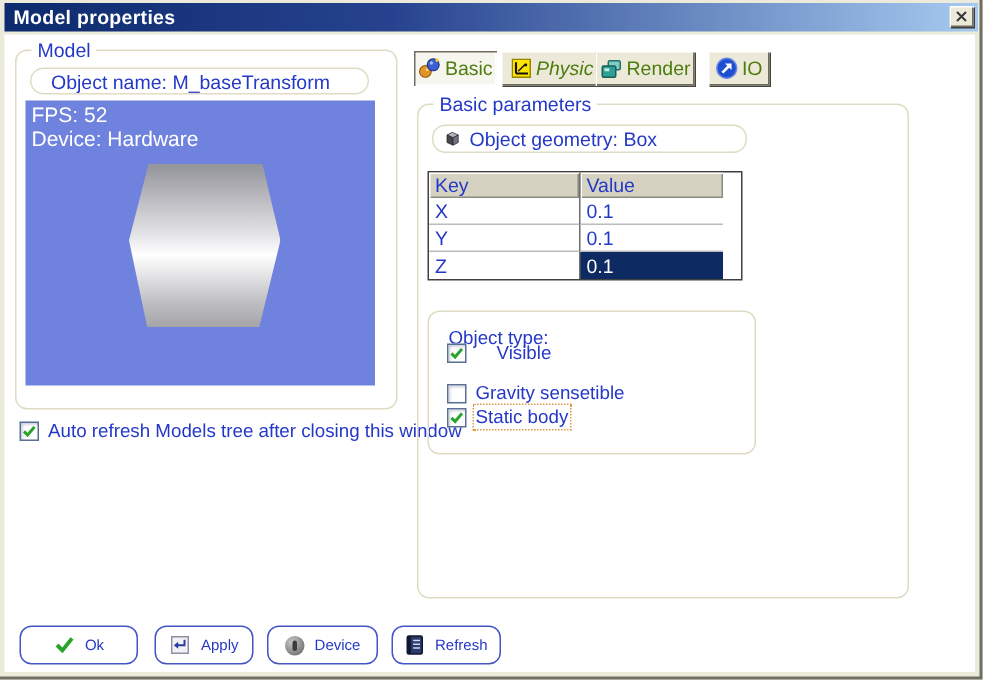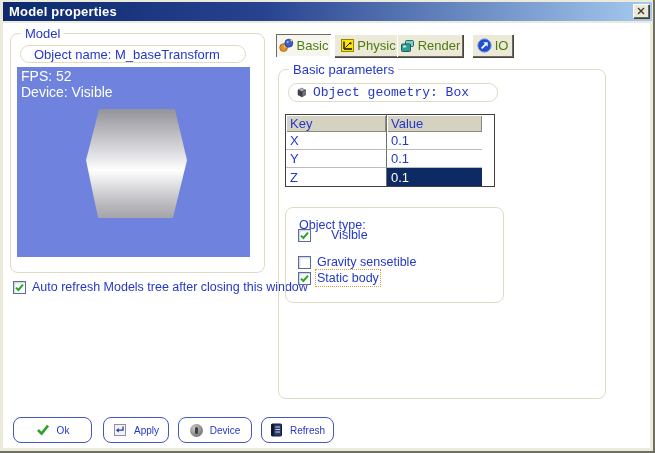--- a/index.html
+++ b/index.html
@@ -127,21 +127,21 @@
 
     <div class="groupbox" style="left:7px;top:10px;width:255px;height:240px;">
       <span class="group-label">Model</span>
     </div>
 
     <div class="rounded-field" style="left:17px;top:22px;width:226px;height:18px;padding-left:13px;">Object name: M_baseTransform</div>
 
     <div class="viewport">
       <div class="hud">
         <div>FPS: 52</div>
-        <div>Device: Visible</div>
+        <div>Device: Hardware</div>
       </div>
       <div class="model-box"></div>
     </div>
 
     <div class="checkrow" style="left:10px;top:257px;">
       <span class="checkbox">
         <svg width="11" height="11" viewBox="0 0 11 11">
           <path d="M2 5.6 L4.4 8 L9 2.6" stroke="#28a428" stroke-width="2" fill="none"></path>
         </svg>
       </span>
@@ -154,21 +154,21 @@
           <circle cx="4.6" cy="9.6" r="3.9" fill="#e09428" stroke="#8a5a10" stroke-width="0.7"></circle>
           <circle cx="5.8" cy="8.4" r="1.1" fill="#f6cf8e"></circle>
           <circle cx="9.8" cy="5.2" r="4" fill="#3d5ed0" stroke="#1c2f80" stroke-width="0.7"></circle>
           <circle cx="8.6" cy="4" r="1.1" fill="#a9bdf2"></circle>
           <path d="M12.4 1 v2.4 M11.2 2.2 h2.4" stroke="#ffd020" stroke-width="1"></path>
         </svg>
       </span>
       <span>Basic</span>
     </div>
 
-    <div class="tab" style="left:331px;width:69px;">
+    <div class="tab" style="left:331px;width:69px;font-style:italic;">
       <span class="ticon">
         <svg width="13" height="13" viewBox="0 0 13 13">
           <rect x="0.5" y="0.5" width="12" height="12" fill="#ffe400" stroke="#938700"></rect>
           <path d="M3 2.5 V10 M3 10 H11" stroke="#111" stroke-width="1.4" fill="none"></path>
           <path d="M4.5 8.5 L9 4" stroke="#111" stroke-width="1" fill="none"></path>
           <rect x="8.6" y="3.4" width="1.8" height="1.8" fill="#111"></rect>
         </svg>
       </span>
       <span>Physic</span>
     </div>
@@ -192,21 +192,21 @@
           <path d="M6.3 4.3 L10.7 4.3 L10.7 8.7 Z" fill="#fff"></path>
         </svg>
       </span>
       <span>IO</span>
     </div>
 
     <div class="groupbox" style="left:275px;top:46px;width:328px;height:330px;">
       <span class="group-label">Basic parameters</span>
     </div>
 
-    <div class="rounded-field" style="left:285px;top:60px;width:210px;height:19px;padding-left:7px;gap:6px;font-family:Liberation Mono, monospace;">
+    <div class="rounded-field" style="left:285px;top:60px;width:210px;height:19px;padding-left:7px;gap:6px;">
       <svg width="11" height="11" viewBox="0 0 11 11">
         <polygon points="2,3 5.5,1.2 9.5,3 6,4.8" fill="#b2b2bc" stroke="#2a2a30" stroke-width="0.5"></polygon>
         <polygon points="2,3 6,4.8 6,9.8 2,8" fill="#45454e" stroke="#2a2a30" stroke-width="0.5"></polygon>
         <polygon points="6,4.8 9.5,3 9.5,8 6,9.8" fill="#72727e" stroke="#2a2a30" stroke-width="0.5"></polygon>
       </svg>
       <span>Object geometry: Box</span>
     </div>
 
     <div class="kv-table">
       <div class="kv-row kv-head">

